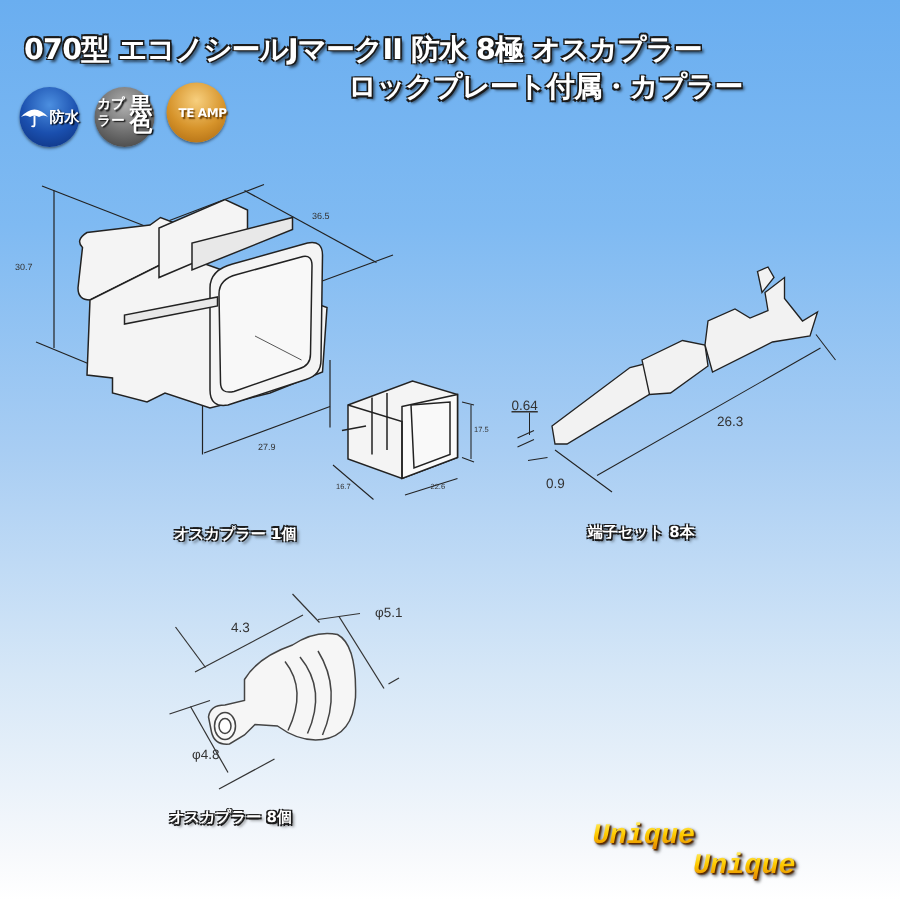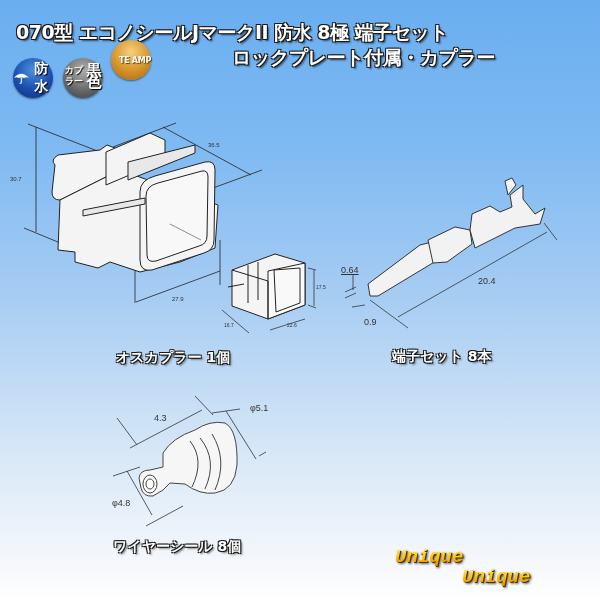--- a/index.html
+++ b/index.html
@@ -24,29 +24,29 @@
       position: absolute;
       width: 40px; height: 40px;
       border-radius: 50%;
       display: flex; flex-direction: row; align-items: center; justify-content: flex-end;
       color: #fff; font-weight: bold; font-family: "DejaVu Sans", sans-serif;
       box-shadow: 0 1px 2px rgba(0,0,0,0.5);
       text-align: center;
     }
     .b-water { left: 13px; top: 58px; background: radial-gradient(circle at 50% 30%, #4c8fe0 0%, #1a4fae 55%, #0d2f7a 100%); }
     .b-color { left: 63px; top: 58px; background: radial-gradient(circle at 50% 30%, #b0b0b0 0%, #6d6d6d 55%, #3b3b3b 100%); }
-    .b-brand { left: 111px; top: 40px; background: radial-gradient(circle at 50% 30%, #f7cf7e 0%, #d6932a 55%, #a8650e 100%); }
-    .b-water .lbl { font-size: 14px; margin-top: 0px; text-shadow: 1px 1px 1px #000; }
+    .b-brand { left: 111px; top: 55px; background: radial-gradient(circle at 50% 30%, #f7cf7e 0%, #d6932a 55%, #a8650e 100%); }
+    .b-water .lbl { font-size: 10px; margin-top: 0px; text-shadow: 1px 1px 1px #000; }
     .b-color .lbl1 { font-size: 9px; text-shadow: 1px 1px 1px #000; line-height: 11px; margin-top: -4px; }
     .b-color .lbl2 { font-size: 15px; text-shadow: 1px 1px 1px #000; line-height: 12px; font-family: Liberation Mono, monospace; }
     .b-brand .lbl { font-size: 8px; text-shadow: 1px 1px 1px #6b3d00; letter-spacing: -0.3px; }
     .umbrella { width: 20px; height: 14px; }
     .caption {
       position: absolute;
-      color: #ffffff; font-weight: bold; font-size: 14px;
+      color: #ffffff; font-weight: bold; font-size: 10px;
       font-family: "DejaVu Sans", sans-serif;
       white-space: nowrap;
       text-shadow: 1px 1px 0 #1a1a1a, -1px 1px 0 #1a1a1a, 1px -1px 0 #1a1a1a, -1px -1px 0 #1a1a1a, 2px 2px 2px rgba(0,0,0,0.5);
     }
     .c1 { left: 116px; top: 349px; }
     .c2 { left: 392px; top: 348px; }
     .c3 { left: 113px; top: 538px; }
     .dim {
       position: absolute; font-size: 8px; color: #333;
       font-family: "Liberation Sans", sans-serif;
@@ -65,21 +65,21 @@
       filter: drop-shadow(1px 1px 0 #5a2a00) drop-shadow(1px 1px 1px rgba(0,0,0,0.6));
       letter-spacing: 0px;
       white-space: nowrap;
     }
     .logo1 { left: 395px; top: 546px; font-size: 19px; }
     .logo2 { left: 462px; top: 566px; font-size: 19px; }
   </style>
 </head>
 <body>
 
-<div class="title t1">070型 エコノシールJマークII 防水 8極 端子セット</div>
+<div class="title t1">070型 エコノシールJマークII 防水 8極 オスカプラー</div>
 <div class="title t2">ロックプレート付属・カプラー</div>
 
 <div class="badge b-water">
   <svg class="umbrella" viewBox="0 0 20 14">
     <path d="M1 7 Q10 -3 19 7 Q16 5 13 7 Q10 5 7 7 Q4 5 1 7 Z" fill="#fff"></path>
     <path d="M10 6 L10 12 Q10 14 8 13" stroke="#fff" stroke-width="1.3" fill="none"></path>
   </svg>
   <span class="lbl">防水</span>
 </div>
 <div class="badge b-color">
@@ -172,24 +172,24 @@
 <span class="dim sm" style="left:10px;top:176px;">30.7</span>
 <span class="dim sm" style="left:208px;top:142px;">36.5</span>
 <span class="dim sm" style="left:172px;top:296px;">27.9</span>
 
 <span class="dim sm" style="left:316px;top:284px;font-size:5px;">17.5</span>
 <span class="dim sm" style="left:224px;top:322px;font-size:5px;">16.7</span>
 <span class="dim sm" style="left:287px;top:322px;font-size:5px;">22.6</span>
 
 <span class="dim md" style="left:341px;top:265px;text-decoration:underline;">0.64</span>
 <span class="dim md" style="left:364px;top:317px;">0.9</span>
-<span class="dim md" style="left:478px;top:276px;">20.4</span>
+<span class="dim md" style="left:478px;top:276px;">26.3</span>
 
 <span class="dim md" style="left:154px;top:413px;">4.3</span>
 <span class="dim md" style="left:250px;top:403px;">φ5.1</span>
-<span class="dim md" style="left:112px;top:498px;">φ4.8</span>
+<span class="dim md" style="left:128px;top:498px;">φ4.8</span>
 
 <div class="caption c1">オスカプラー 1個</div>
 <div class="caption c2">端子セット 8本</div>
-<div class="caption c3">ワイヤーシール 8個</div>
+<div class="caption c3">オスカプラー 8個</div>
 
 <div class="logo logo1">Unique</div>
 <div class="logo logo2">Unique</div>
 
 </body></html>

